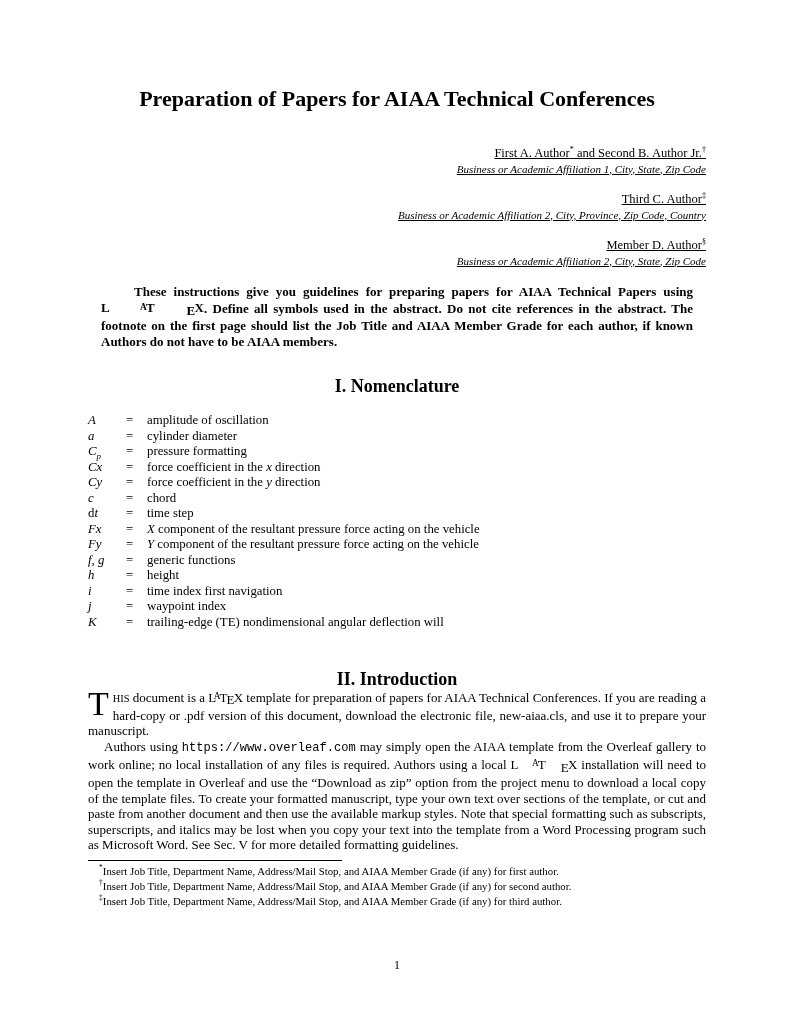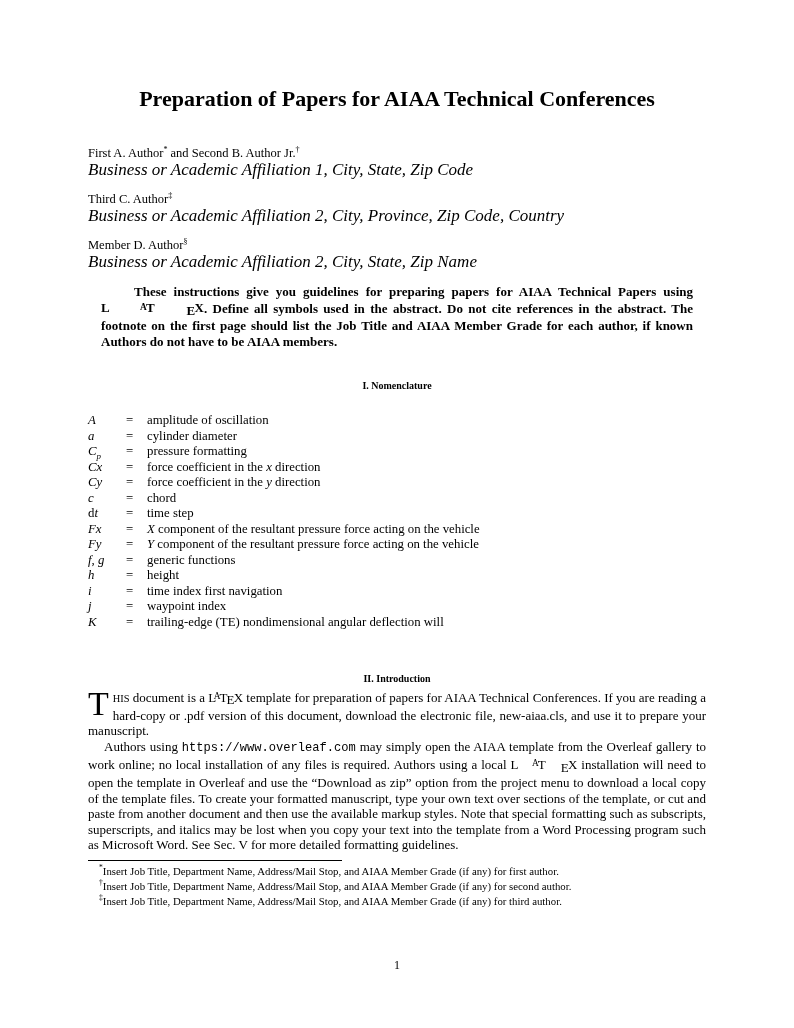--- a/index.html
+++ b/index.html
@@ -18,33 +18,33 @@
     line-height: 15.5px;
   }
   .title {
     margin: 0 0 34px 0;
     font-size: 22px;
     line-height: 26px;
     font-weight: bold;
     text-align: center;
   }
   .authors { margin: 0 0 6px 0; }
-  .author-block { text-align: left; margin-bottom: 15px; }
+  .author-block { text-align: right; margin-bottom: 15px; text-decoration: underline; }
   .author-names { font-size: 12.5px; line-height: 15.5px; }
-  .author-affiliation { font-size: 17px; line-height: 15.5px; font-style: italic; }
+  .author-affiliation { font-size: 11px; line-height: 15.5px; font-style: italic; }
   .abstract {
     margin: 10px 0 0 0;
     padding: 0 13px;
     font-weight: bold;
     text-align: justify;
     text-indent: 33px;
   }
   .sec-heading {
     margin: 28px 0 18px 0;
-    font-size: 10px;
+    font-size: 18px;
     line-height: 18px;
     font-weight: bold;
     text-align: center;
   }
   .sec-heading.sec2 { margin: 40px 0 1px 0; }
   .nomenclature { font-size: 12.8px; }
   .nom-row { display: grid; grid-template-columns: 38px 21px 1fr; line-height: 15.5px; }
   .nom-sym, .nom-def { white-space: normal; }
   .intro-para { margin: 0; text-align: justify; }
   .intro-para.indented { text-indent: 16px; }
@@ -89,21 +89,21 @@
       <div class="author-block">
     <div class="author-names"><span>First A. Author</span><span class="seg-sup">*</span><span> and Second B. Author Jr.</span><span class="seg-sup">†</span></div>
     <div class="author-affiliation">Business or Academic Affiliation 1, City, State, Zip Code</div>
   </div>
       <div class="author-block">
     <div class="author-names"><span>Third C. Author</span><span class="seg-sup">‡</span></div>
     <div class="author-affiliation">Business or Academic Affiliation 2, City, Province, Zip Code, Country</div>
   </div>
       <div class="author-block">
     <div class="author-names"><span>Member D. Author</span><span class="seg-sup">§</span></div>
-    <div class="author-affiliation">Business or Academic Affiliation 2, City, State, Zip Name</div>
+    <div class="author-affiliation">Business or Academic Affiliation 2, City, State, Zip Code</div>
   </div>
     </div>
 
   <p class="abstract"><span>These instructions give you guidelines for preparing papers for AIAA Technical Papers using </span><span class="latex"><span>L</span><span class="la">A</span><span>T</span><span class="le">E</span><span>X</span></span><span>. Define all symbols used in the abstract. Do not cite references in the abstract. The footnote on the first page should list the Job Title and AIAA Member Grade for each author, if known Authors do not have to be AIAA members.</span></p>
 
   <h2 class="sec-heading">I. Nomenclature</h2>
   <div class="nomenclature">
       <div class="nom-row">
     <span class="nom-sym"><span class="seg-i">A</span></span>
     <span class="nom-eq">=</span>

